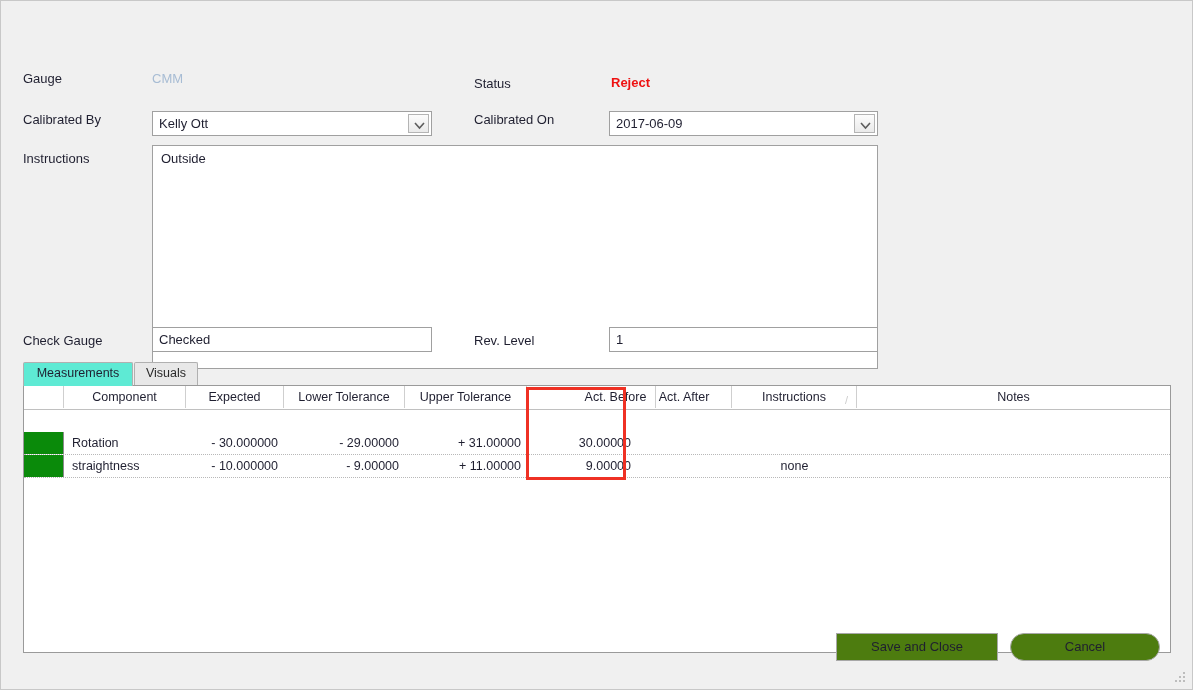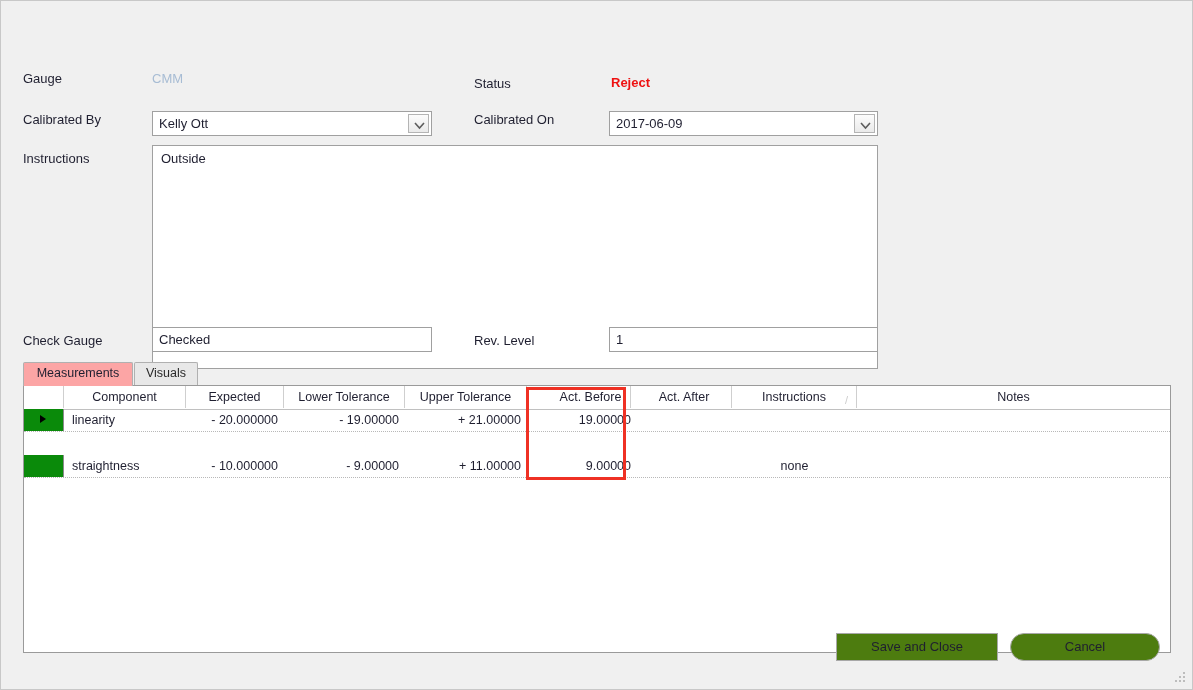--- a/index.html
+++ b/index.html
@@ -126,21 +126,21 @@
     box-sizing: border-box;
     border: 1px solid #b0b0b0;
     border-bottom: none;
     font-size: 12.5px;
     color: #1f1f30;
     text-align: center;
     line-height: 21px;
     border-radius: 2px 2px 0 0;
   }
   .tab.active {
-    background: #fca5a5;
+    background: #5eead4;
     z-index: 3;
     height: 24px;
   }
   .tab.inactive {
     background: #e8e8e8;
     color: #2a2a2a;
   }
 
   
   .grid-panel {
@@ -311,43 +311,41 @@
     </div>
 
     <div class="grid-panel">
 
       <div class="grid-head">
         <div class="hcell" style="left:0px; width:40px; border-right:1px solid #cfcfcf;"></div>
         <div class="hcell" style="left:40px; width:122px;">Component</div>
         <div class="hcell" style="left:162px; width:98px;">Expected</div>
         <div class="hcell" style="left:260px; width:121px;">Lower Tolerance</div>
         <div class="hcell" style="left:381px; width:122px;">Upper Tolerance</div>
-        <div class="hcell" style="left:497px; width:110px;padding-left:30px;">Act. Before</div>
+        <div class="hcell" style="left:522px; width:110px;padding-left:30px;">Act. Before</div>
         <div class="hcell" style="left:613px; width:95px;">Act. After</div>
         <div class="hcell" style="left:708px; width:125px;">
           <span>Instructions</span>
           <span class="hsort" style="right:8px;">/</span>
         </div>
         <div class="hcell" style="left:833px; width:313px; border-right:none;">Notes</div>
       </div>
 
-      <div class="grow" style="top:23px;">
-        <div class="rowhdr">
-          <span class="tri"></span>
-        </div>
-        <div class="cell txtl" style="left:40px; width:122px;">linearity</div>
-        <div class="cell num" style="left:162px; width:98px;">- 20.000000</div>
-        <div class="cell num" style="left:260px; width:121px;">- 19.00000</div>
-        <div class="cell num" style="left:381px; width:122px;">+ 21.00000</div>
-        <div class="cell num" style="left:503px; width:110px;">19.00000</div>
+
+      <div class="grow" style="top:46px;">
+        <div class="rowhdr"></div>
+        <div class="cell txtl" style="left:40px; width:122px;">Rotation</div>
+        <div class="cell num" style="left:162px; width:98px;">- 30.000000</div>
+        <div class="cell num" style="left:260px; width:121px;">- 29.00000</div>
+        <div class="cell num" style="left:381px; width:122px;">+ 31.00000</div>
+        <div class="cell num" style="left:503px; width:110px;">30.00000</div>
         <div class="cell num" style="left:613px; width:95px;"></div>
         <div class="cell ctr" style="left:708px; width:125px;"></div>
         <div class="cell ctr" style="left:833px; width:313px;"></div>
       </div>
-
 
       <div class="grow" style="top:69px;">
         <div class="rowhdr"></div>
         <div class="cell txtl" style="left:40px; width:122px;">straightness</div>
         <div class="cell num" style="left:162px; width:98px;">- 10.000000</div>
         <div class="cell num" style="left:260px; width:121px;">- 9.00000</div>
         <div class="cell num" style="left:381px; width:122px;">+ 11.00000</div>
         <div class="cell num" style="left:503px; width:110px;">9.00000</div>
         <div class="cell num" style="left:613px; width:95px;"></div>
         <div class="cell ctr" style="left:708px; width:125px;">none</div>

